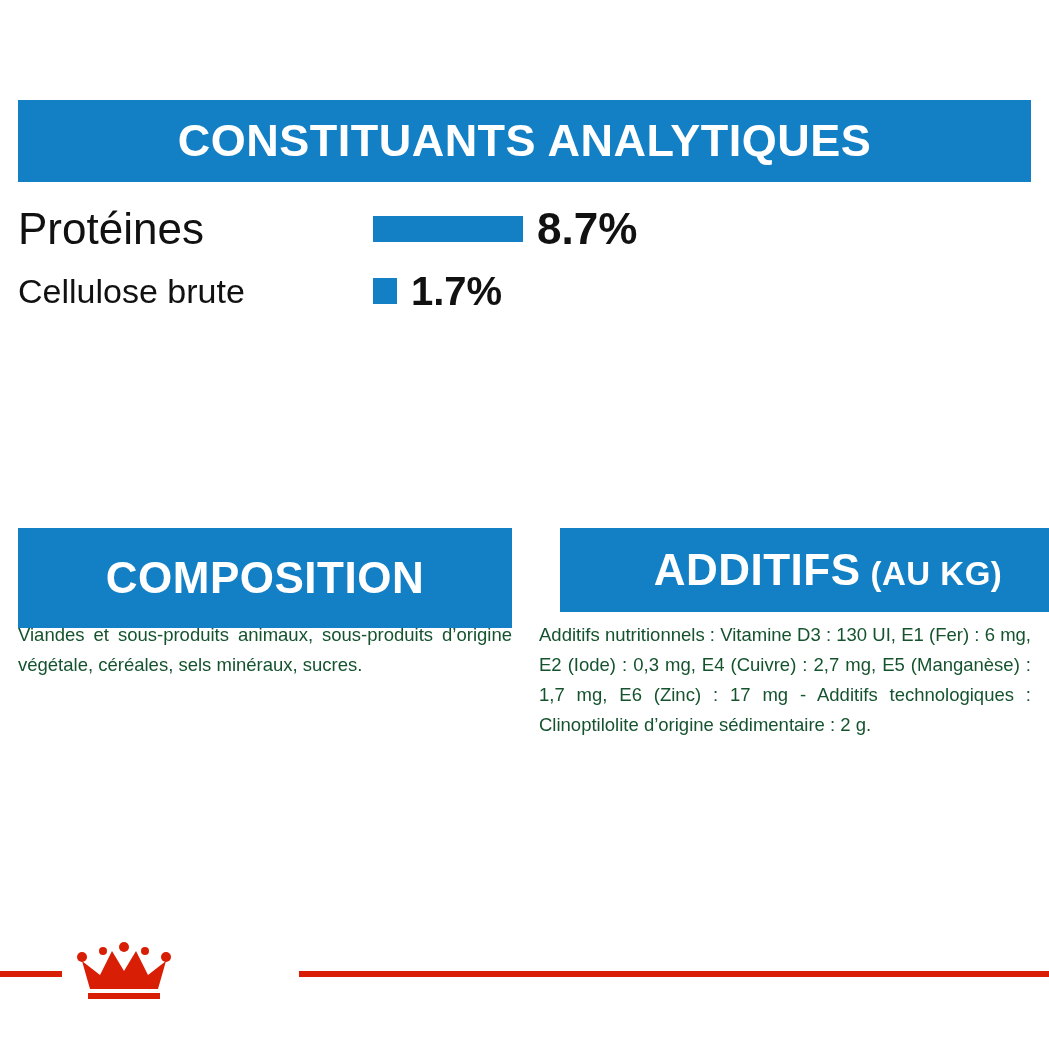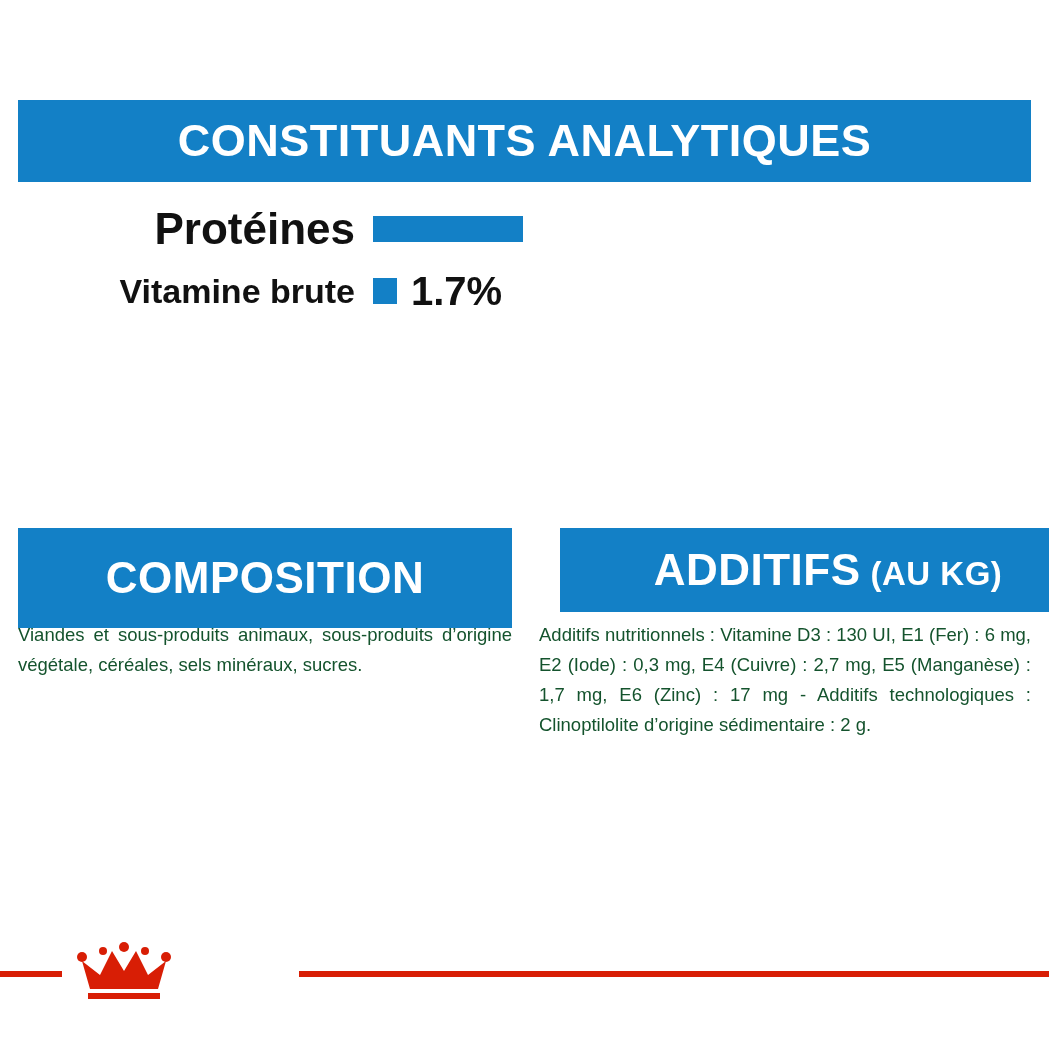--- a/index.html
+++ b/index.html
@@ -56,24 +56,24 @@
     width: 1013px;
   }
   .nutrient-row {
     display: flex;
     align-items: center;
     height: 58px;
     margin-bottom: 4px;
   }
   .nutrient-label {
     width: 355px;
-    text-align: right;
+    text-align: left;
     padding-right: 18px;
     box-sizing: border-box;
-    font-weight: bold;
+    font-weight: normal;
     color: #111111;
     line-height: 1;
     white-space: nowrap;
   }
   .nutrient-bar {
     background: #1380c6;
     height: 26px;
     flex: none;
   }
   .nutrient-value {
@@ -167,25 +167,26 @@
 
   <div class="band" id="analytics-band">
     <span class="band-title">CONSTITUANTS ANALYTIQUES</span>
   </div>
 
   <div class="nutrients">
 
     <div class="nutrient-row row-0">
       <span class="nutrient-label">Protéines</span>
       <span class="nutrient-bar" style="width:150px"></span>
+      <span class="nutrient-value">8.7%</span>
     </div>
 
 
     <div class="nutrient-row row-2">
-      <span class="nutrient-label">Vitamine brute</span>
+      <span class="nutrient-label">Cellulose brute</span>
       <span class="nutrient-bar" style="width:24px"></span>
       <span class="nutrient-value">1.7%</span>
     </div>
 
   </div>
 
   <div class="band" id="composition-band">
     <span class="band-title">COMPOSITION</span>
   </div>
   <div class="body-text" id="composition-text">Viandes et sous-produits animaux, sous-produits d’origine végétale, céréales, sels minéraux, sucres.</div>

